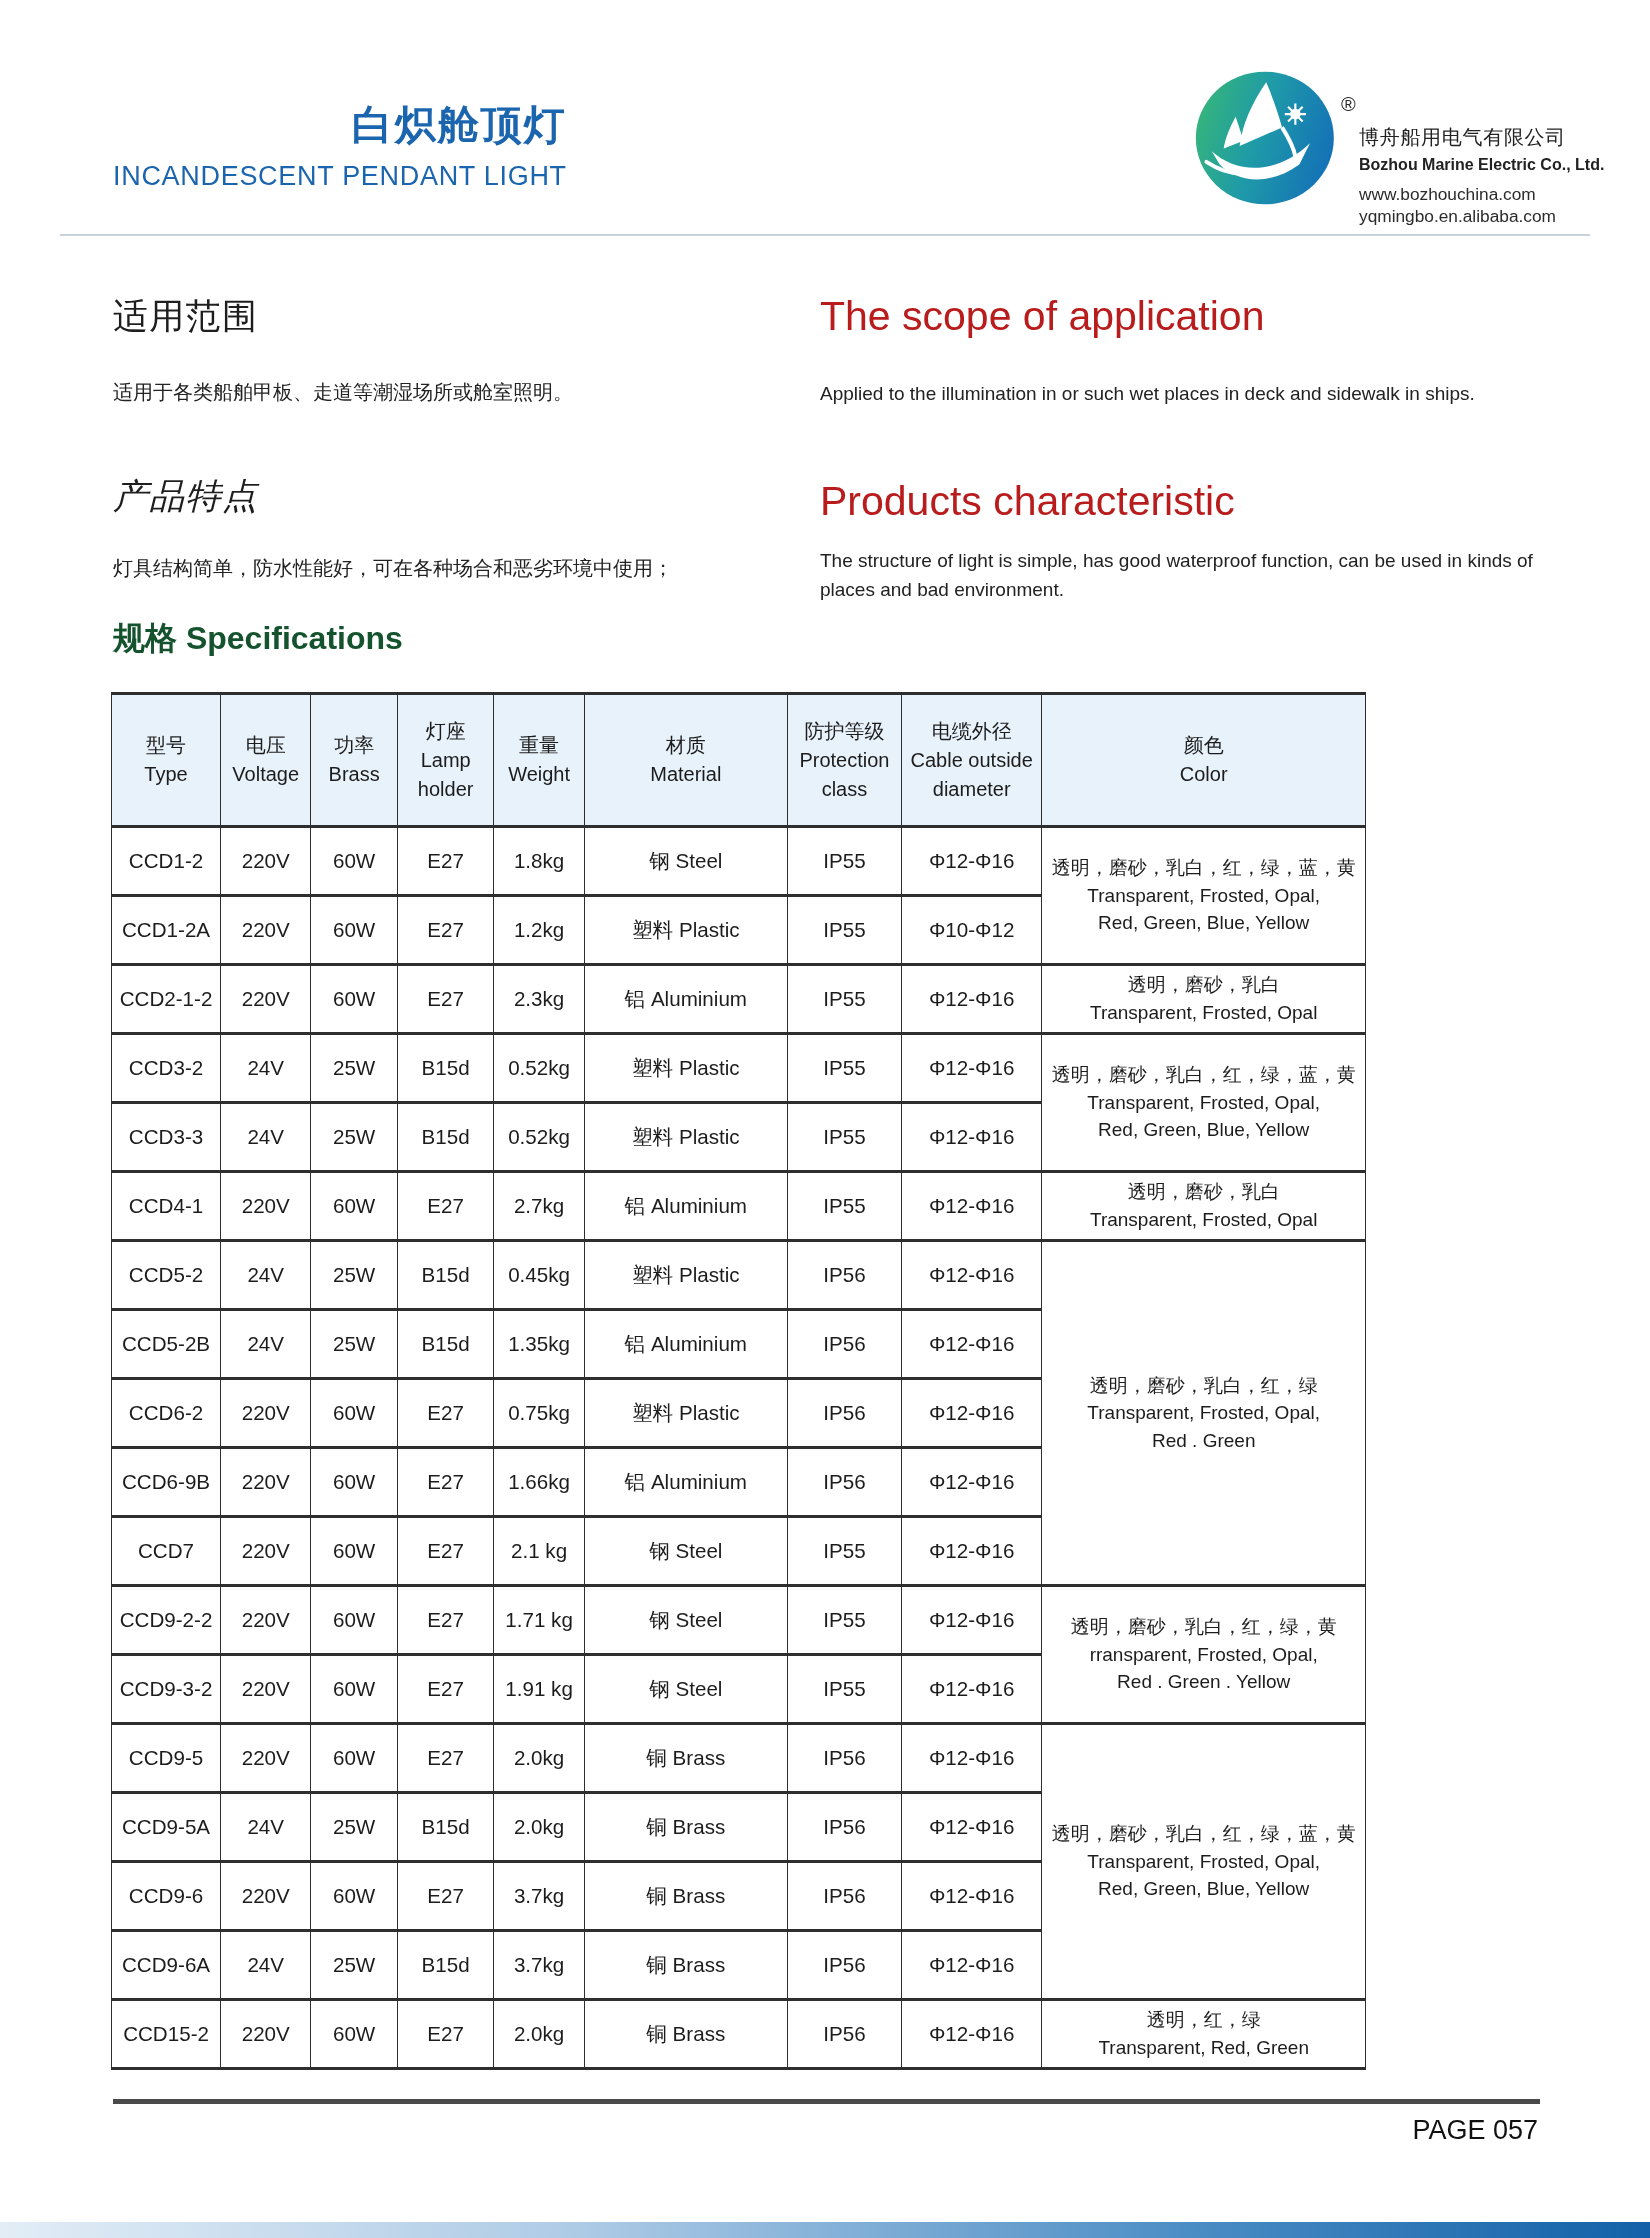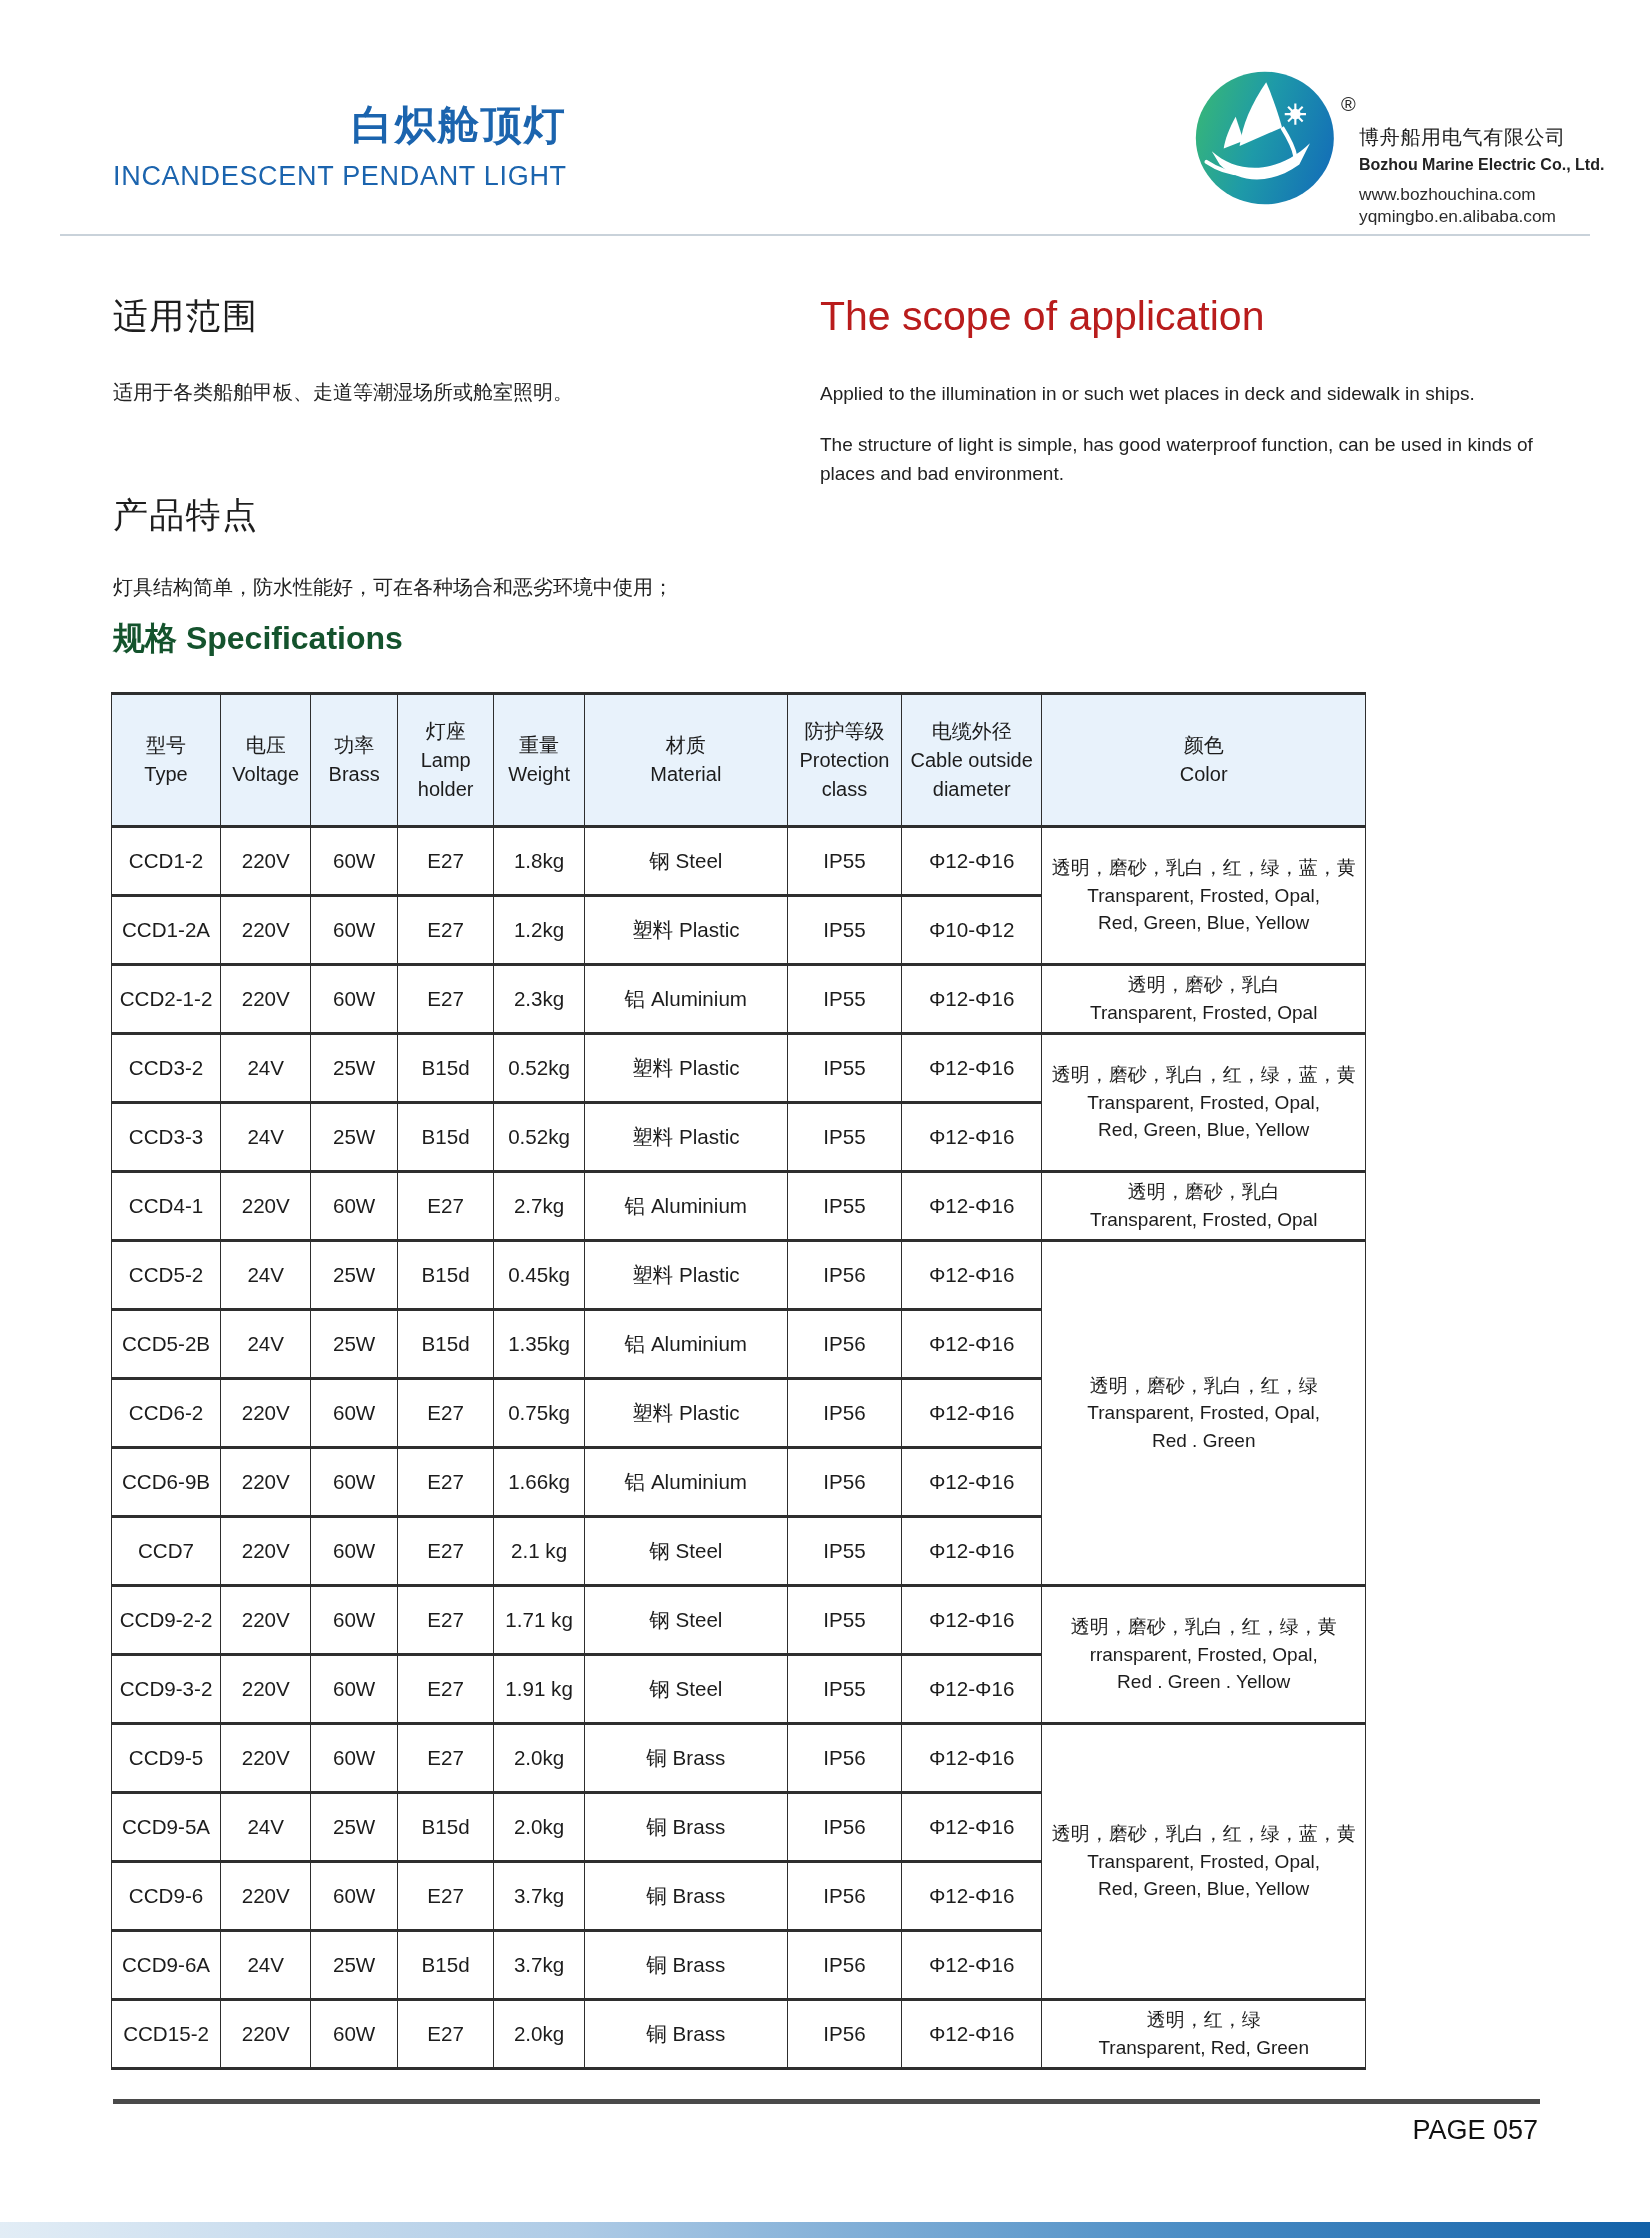--- a/index.html
+++ b/index.html
@@ -27,21 +27,21 @@
   .company-en { font-size:16px; font-weight:700; color:#222; margin-top:4.7px; white-space:nowrap; }
   .company-urls { margin-top:10.6px; font-size:17.3px; color:#2b2b2b; line-height:1.25; }
 
   
   .sections { position:absolute; left:113px; top:293px; width:1427px; display:flex; }
   .col-left { width:665px; flex:none; }
   .col-right { margin-left:42px; flex:1; }
   .h-cn { font-size:35px; font-weight:400; color:#1e1e1e; letter-spacing:1.3px; }
   .h-en { font-size:41px; font-weight:400; color:#b91c1c; }
   .body-cn { font-size:20px; margin-top:39px; color:#222; }
-  .h-cn.second { margin-top:86px; }
+  .h-cn.second { margin-top:67px;font-style:italic; }
   .body-en { font-size:19px; margin-top:40px; color:#222; line-height:1.5; }
   .h-en.second { margin-top:69px; }
   .body-en.second, .body-cn.second { margin-top:22.6px; }
   .body-cn.second { margin-top:35px; }
 
   
   .specs-heading { position:absolute; left:113px; top:617px; font-size:32px; font-weight:600; color:#14532d; }
   .specs-table-wrap { position:absolute; left:111px; top:692px; width:1255px; }
   table.specs { width:100%; border-collapse:collapse; table-layout:fixed; }
   .specs th, .specs td {
@@ -104,20 +104,21 @@
 <div class="sections">
   <div class="col-left">
     <div class="h-cn">适用范围</div>
     <div class="body-cn">适用于各类船舶甲板、走道等潮湿场所或舱室照明。</div>
     <div class="h-cn second">产品特点</div>
     <div class="body-cn second">灯具结构简单，防水性能好，可在各种场合和恶劣环境中使用；</div>
   </div>
   <div class="col-right">
     <div class="h-en">The scope of application</div>
     <div class="body-en">Applied to the illumination in or such wet places in deck and sidewalk in ships.</div>
+    <div class="h-en second">Products characteristic</div>
     <div class="body-en second">The structure of light is simple, has good waterproof function, can be used in kinds of places and bad environment.</div>
   </div>
 </div>
 
 <div class="specs-heading">规格 Specifications</div>
 
 <div class="specs-table-wrap">
   <table class="specs">
     <colgroup>
       <col style="width:8.7%">

